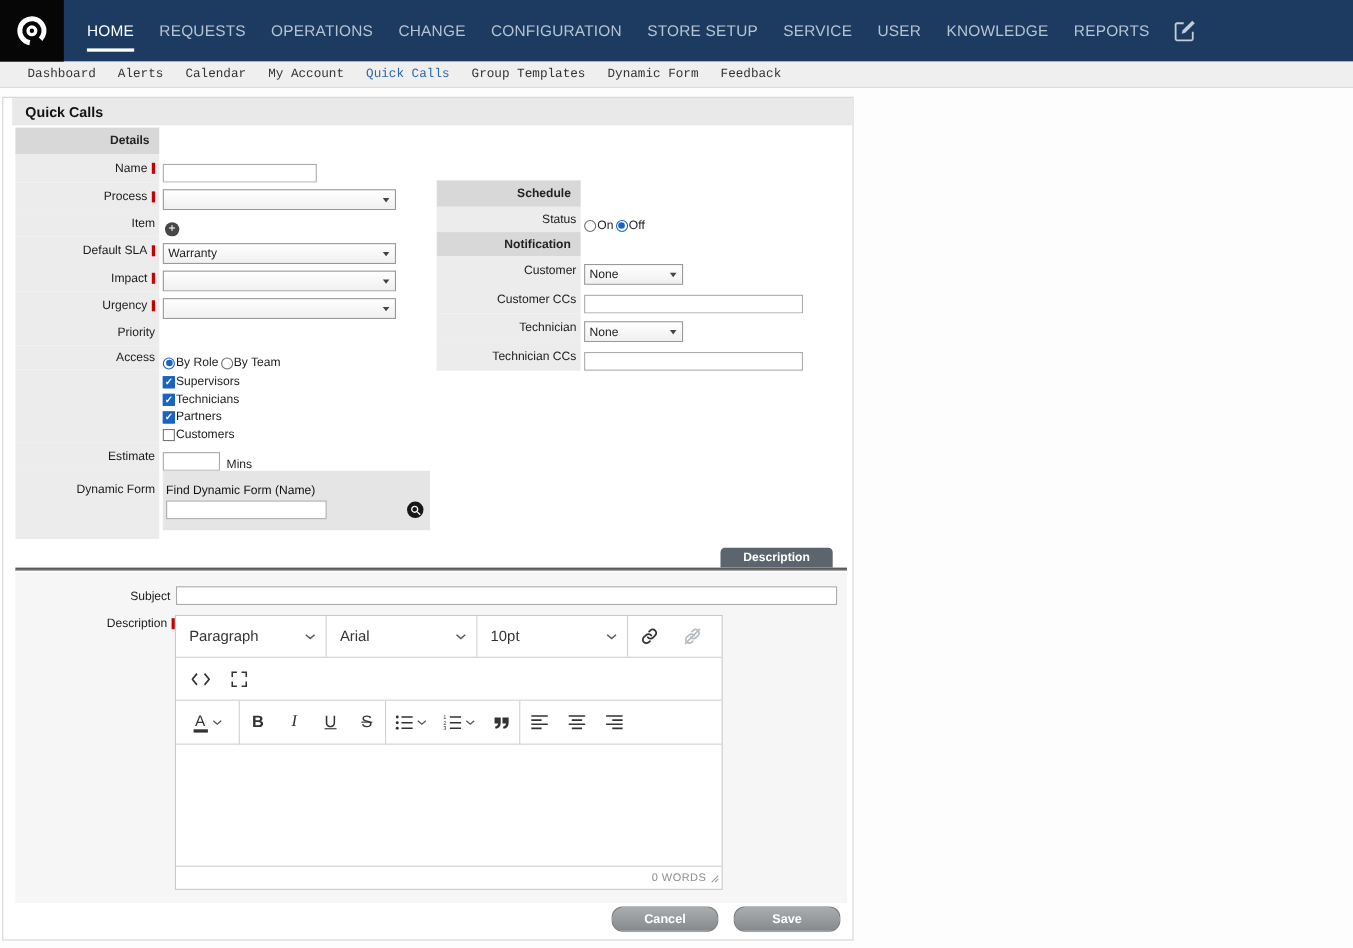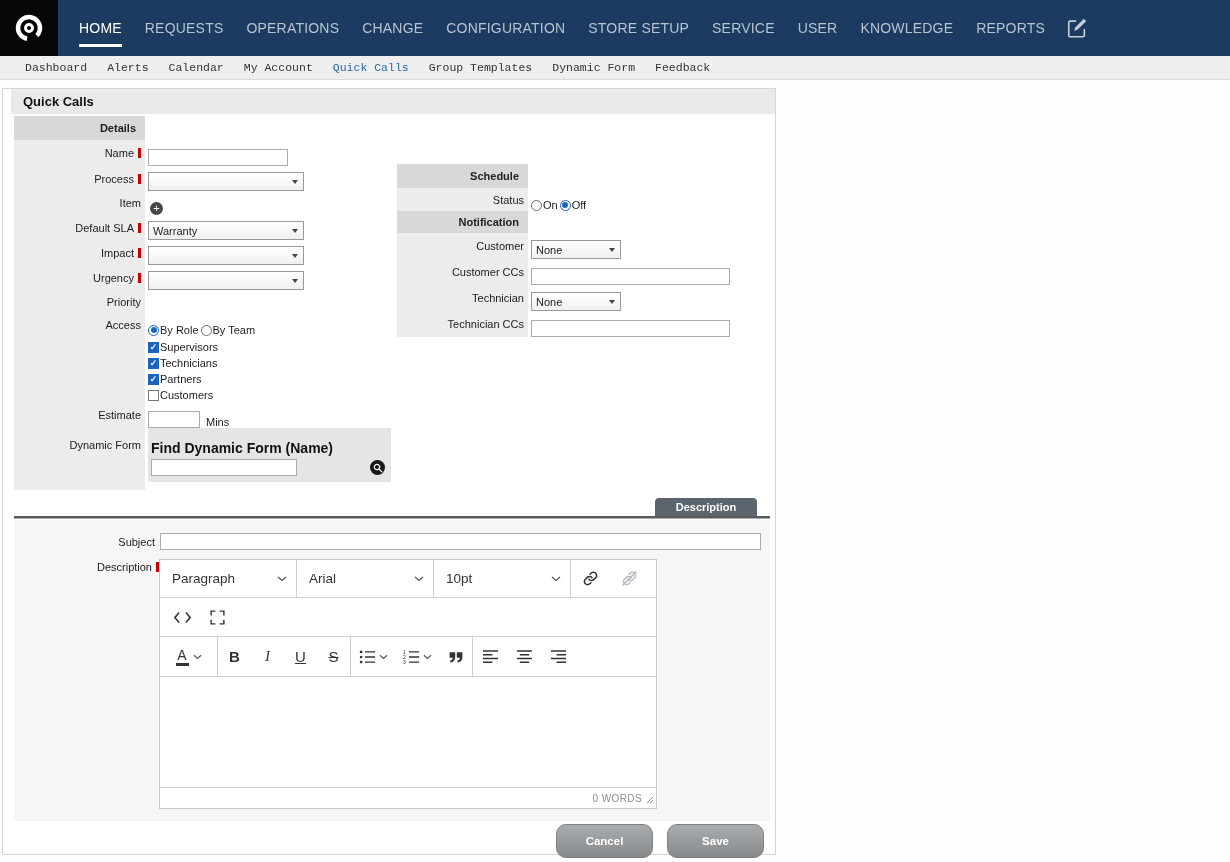--- a/index.html
+++ b/index.html
@@ -34,21 +34,21 @@
     display:flex; align-items:center; justify-content:flex-end; padding-right:9px;padding-left:48px; }
   .lbl { background:#ececec; font-size:11px; display:flex; align-items:center; justify-content:flex-end;
     padding-right:4px; text-align:right; }
   .lbl.top { align-items:flex-start; padding-top:11px; }
   .req { width:3px; height:10px; background:#c40000; margin-left:4px; flex:none; }
   .fld { display:flex; align-items:flex-end; padding-left:3px; font-size:11px; background:#fff; }
   .fld.top { align-items:flex-start; }
   .h22{height:22px}.h23{height:23px}.h24{height:24px}.h25{height:25px}.h26{height:26px}.h66{height:66px}.h62{height:62px}
   
   .ti { border:1px solid #ababab; background:#fff; height:17px; font-size:11px; padding:0 3px; font-family:inherit; }
-  .w140{width:140px}.w188{width:156px}.w52{width:52px}.w90{width:90px}.w199{width:199px}.w146{width:146px}
+  .w140{width:140px}.w188{width:212px}.w52{width:52px}.w90{width:90px}.w199{width:199px}.w146{width:146px}
   .sel { border:1px solid #999; background:linear-gradient(#ffffff,#f0f0f0); height:19px; display:flex;
     align-items:center; padding:0 5px 0 4px; font-size:11px; color:#222; cursor:pointer; }
   .sel-caret { margin-left:auto; width:0; height:0; border-left:3.5px solid transparent;
     border-right:3.5px solid transparent; border-top:4.5px solid #444; }
   .plus-circle { width:13px; height:13px; border-radius:50%; background:#474747; color:#fff; display:flex;
     align-items:center; justify-content:center; font-size:11px; line-height:1; cursor:pointer; margin-left:2px; }
   .radio { width:11px; height:11px; border:1px solid #6e6e6e; border-radius:50%; background:#fff;
     position:relative; flex:none; cursor:pointer; }
   .radio.checked { border-color:#1b63c1; }
   .radio.checked::after { content:""; position:absolute; left:1.5px; top:1.5px; right:1.5px; bottom:1.5px;
@@ -56,21 +56,21 @@
   .opt-label { font-size:11px; margin:0 2px 0 1px; white-space:nowrap; }
   .cb { width:11px; height:11px; border:1px solid #777; background:#fff; flex:none; display:flex;
     align-items:center; justify-content:center; cursor:pointer; }
   .cb.checked { background:#1b63c1; border-color:#1b63c1; }
   .cb.checked::after { content:"✓"; color:#fff; font-size:9px; font-weight:bold; line-height:1; }
   .cb-col { display:flex; flex-direction:column; justify-content:center; gap:2px; }
   .cb-row { display:flex; align-items:center; height:14px; }
   .mins { margin-left:6px; }
   .radio-row { display:flex; align-items:center; }
   .dyn-panel { width:243px; height:54px; background:#e5e5e5; padding:12px 6px 0 3px; display:flex; flex-direction:column; }
-  .dyn-title { font-size:14px; font-weight:bold; color:#111; }
+  .dyn-title { font-size:11px; font-weight:normal; color:#111; }
   .dyn-row { display:flex; align-items:center; margin-top:3px; }
   .search-circle { width:15px; height:15px; border-radius:50%; background:#181818; display:flex;
     align-items:center; justify-content:center; margin-left:auto; cursor:pointer; flex:none; }
   
   .desc-tab { position:absolute; left:652px; top:409px; width:102px; height:18px; background:#5c656d; color:#fff;
     font-size:11px; font-weight:bold; display:flex; align-items:center; justify-content:center;
     border-radius:4px 4px 0 0; cursor:pointer; }
   .divider { position:absolute; left:11px; top:427px; width:756px; height:3px; background:#5a5a5a;
     border-bottom:1px solid #adadad; }
   .lower-bg { position:absolute; left:11px; top:431px; width:756px; height:301px; background:#f6f6f6; }
@@ -97,21 +97,21 @@
   .glyph { font-size:15px; color:#333; }
   .g-b{font-weight:bold} .g-i{font-style:italic; font-family:"Liberation Serif", serif;}
   .g-u{text-decoration:underline} .g-s{text-decoration:line-through}
   .list-btn { width:44px; display:flex; align-items:center; justify-content:center; gap:3px; }
   .align-btn { width:34px; }
   .ed-body { height:110px; font-size:12px; padding:4px; }
   .ed-status { height:21px; border-top:1px solid #d0d0d0; display:flex; align-items:center; justify-content:flex-end;
     padding-right:14px; font-size:10px; color:#8d8d8d; letter-spacing:.4px; position:relative; }
   .grip { position:absolute; right:2px; bottom:2px; cursor:nwse-resize; }
   
-  .btn { position:absolute; top:735px; width:97px; height:34px; border-radius:10px; border:1px solid #7d8184;
+  .btn { position:absolute; top:735px; width:97px; height:23px; border-radius:10px; border:1px solid #7d8184;
     background:linear-gradient(#a9adb0,#868a8d); color:#fff; font-weight:bold; font-size:11.5px;
     font-family:inherit; display:flex; align-items:center; justify-content:center; cursor:pointer; padding:0; }
   .btn-cancel{left:553px} .btn-save{left:664px}
 </style>
 </head>
 <body>
 
 <div class="topnav">
   <div class="logo-box">
     <svg width="36" height="36" viewBox="0 0 36 36">

